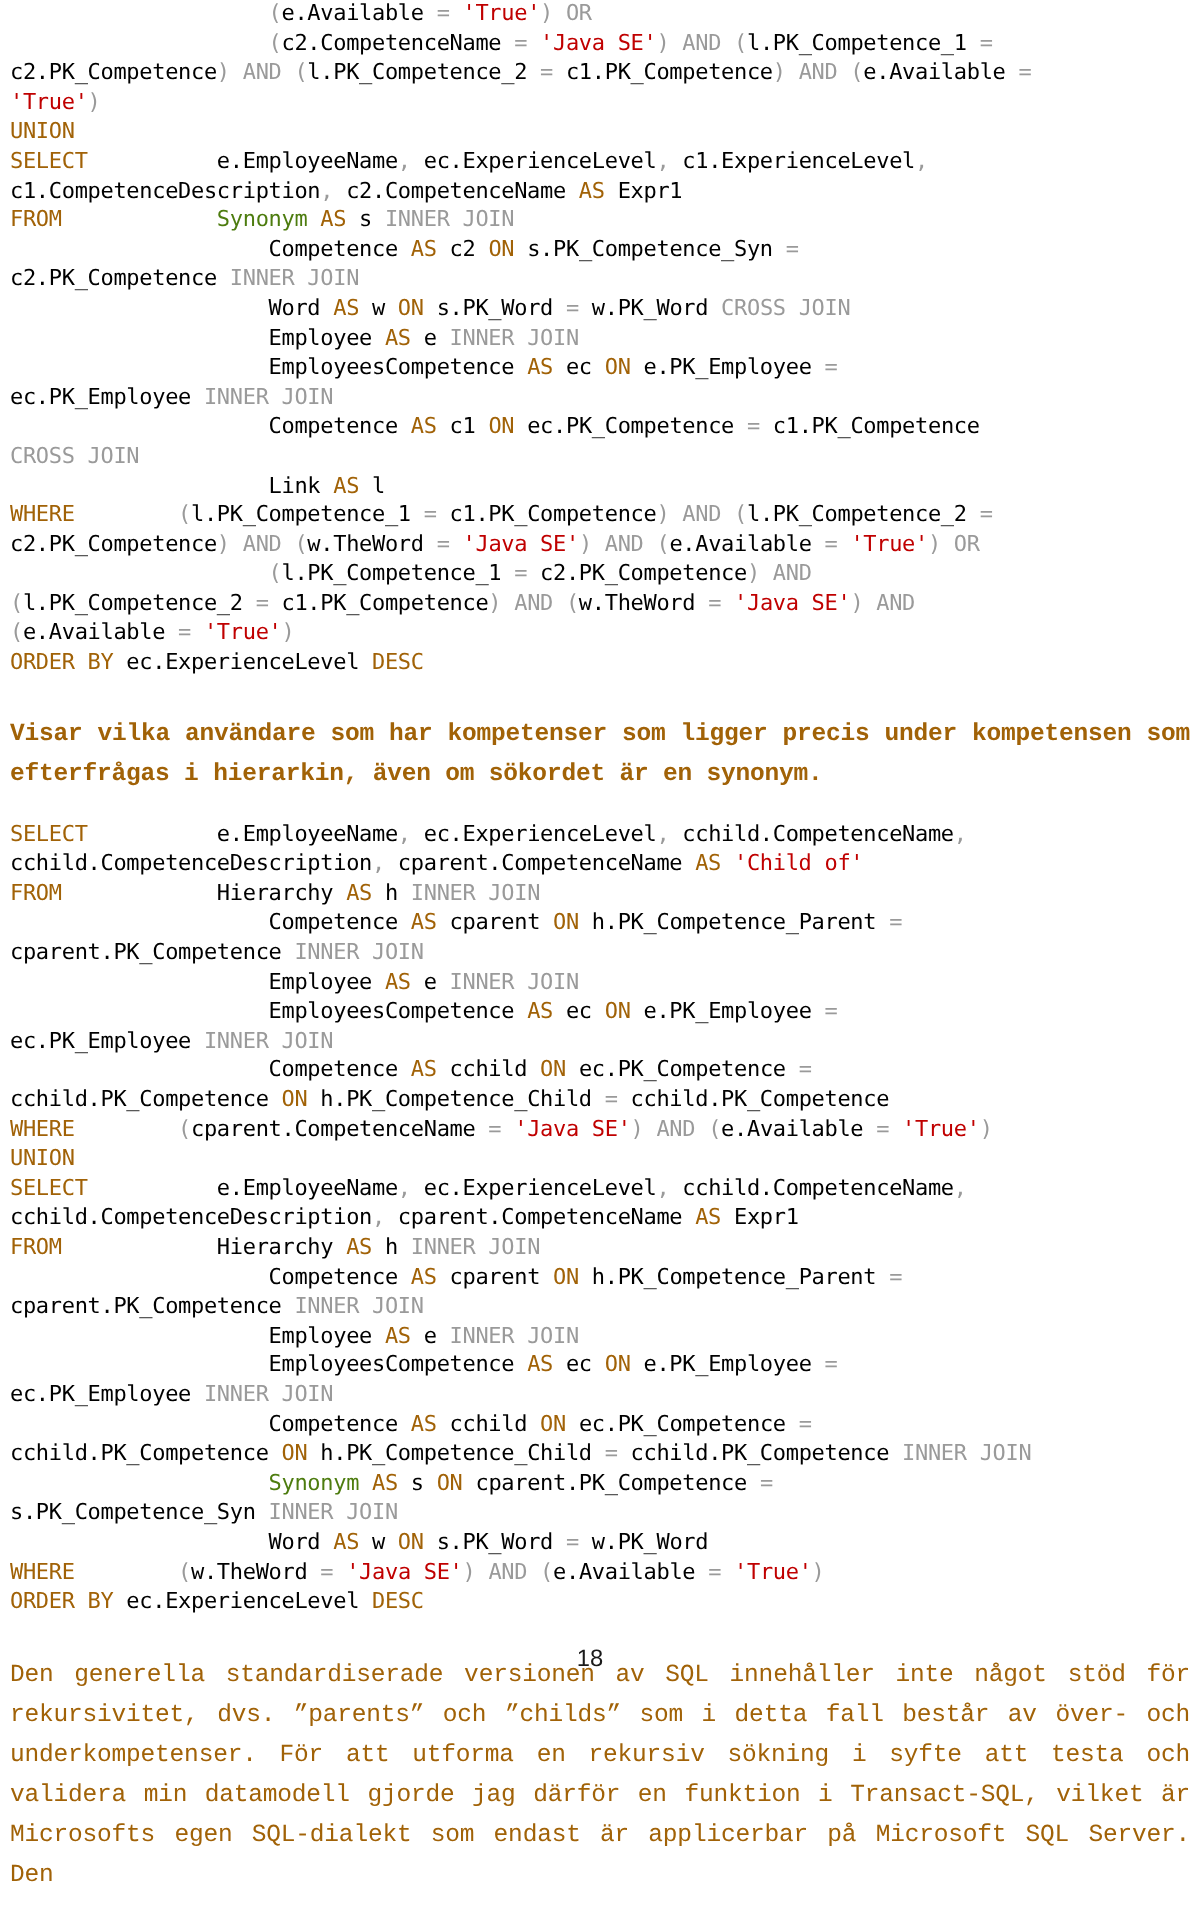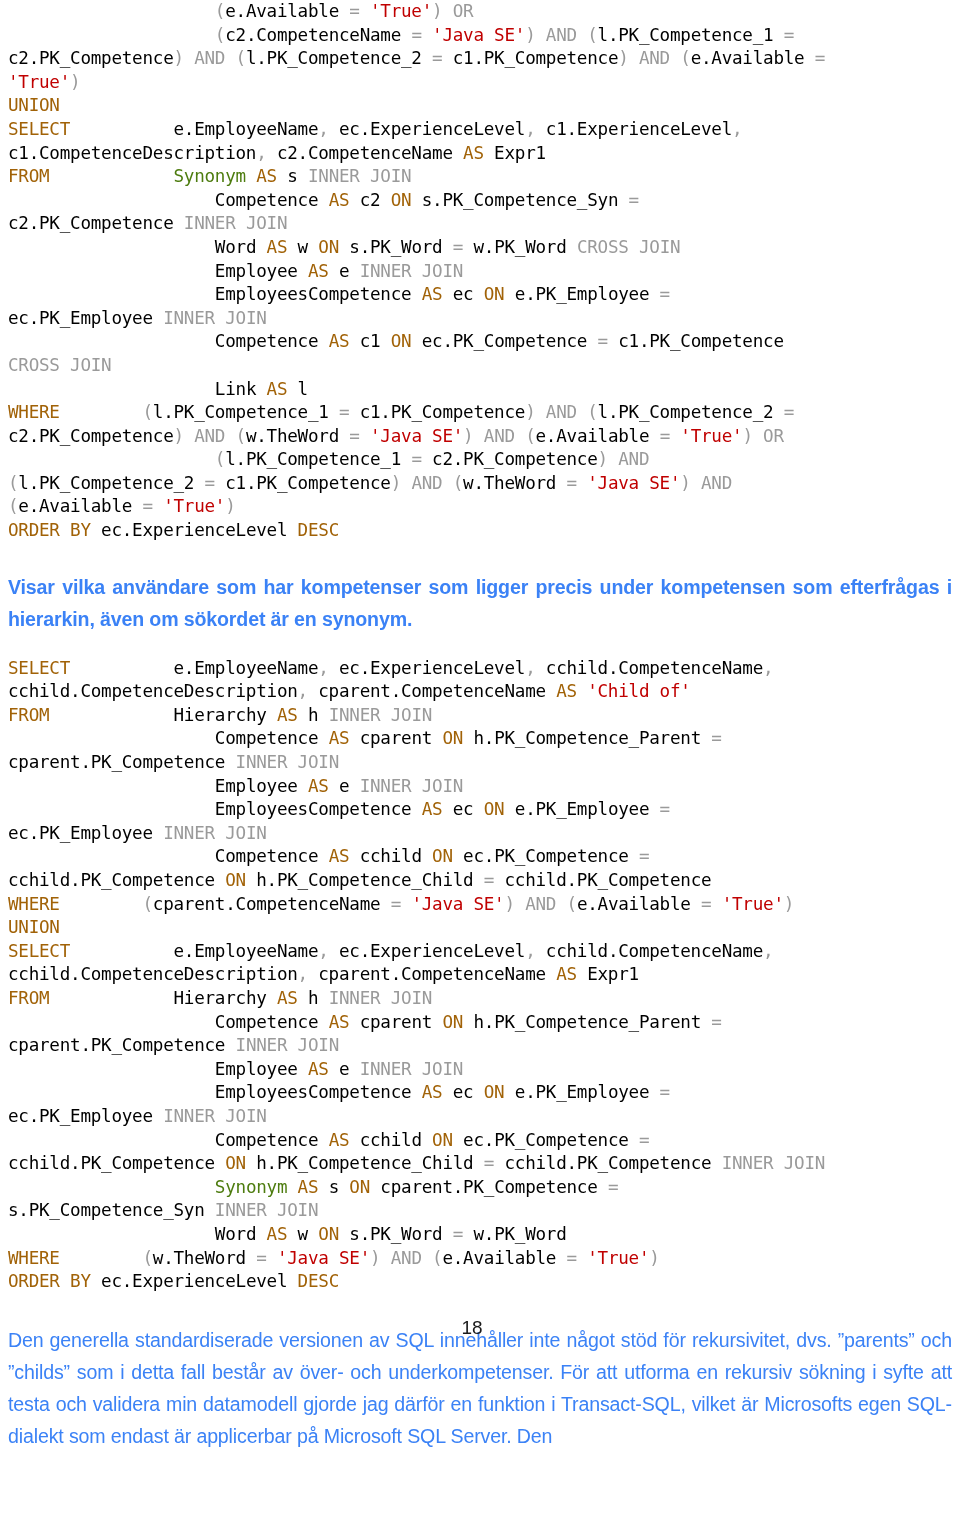--- a/index.html
+++ b/index.html
@@ -37,24 +37,24 @@
   .sql .kw   { color: #a16207; }       
   .sql .tbl  { color: #4d7c0f; }       
   .sql .str  { color: #c00000; }       
   .sql .op   { color: #9a9a9a; }       
   .sql .pl   { color: #000000; }       
 
   
   .para {
     font-size: 19.6px;
     line-height: 32px;
-    color: #3b82f6;
+    color: #a16207;
     text-align: justify;
     letter-spacing: -0.15px;
-    font-family: Liberation Sans, sans-serif;
+    font-family: Liberation Mono, monospace;
   }
   .para.bold { font-weight: bold; }
 
   .gap-a { height: 28px; }
   .gap-b { height: 22px; }
   .gap-c { height: 30px; }
 
   .pagenum {
     position: absolute;
     left: 0;

